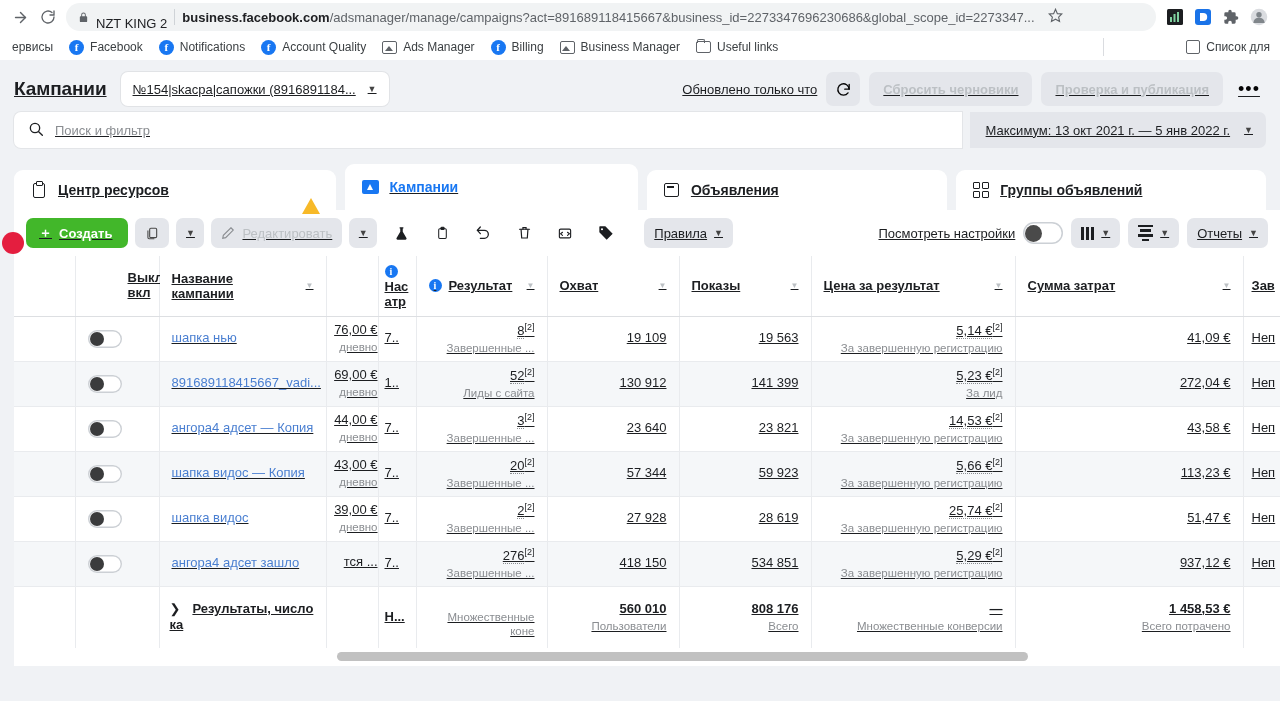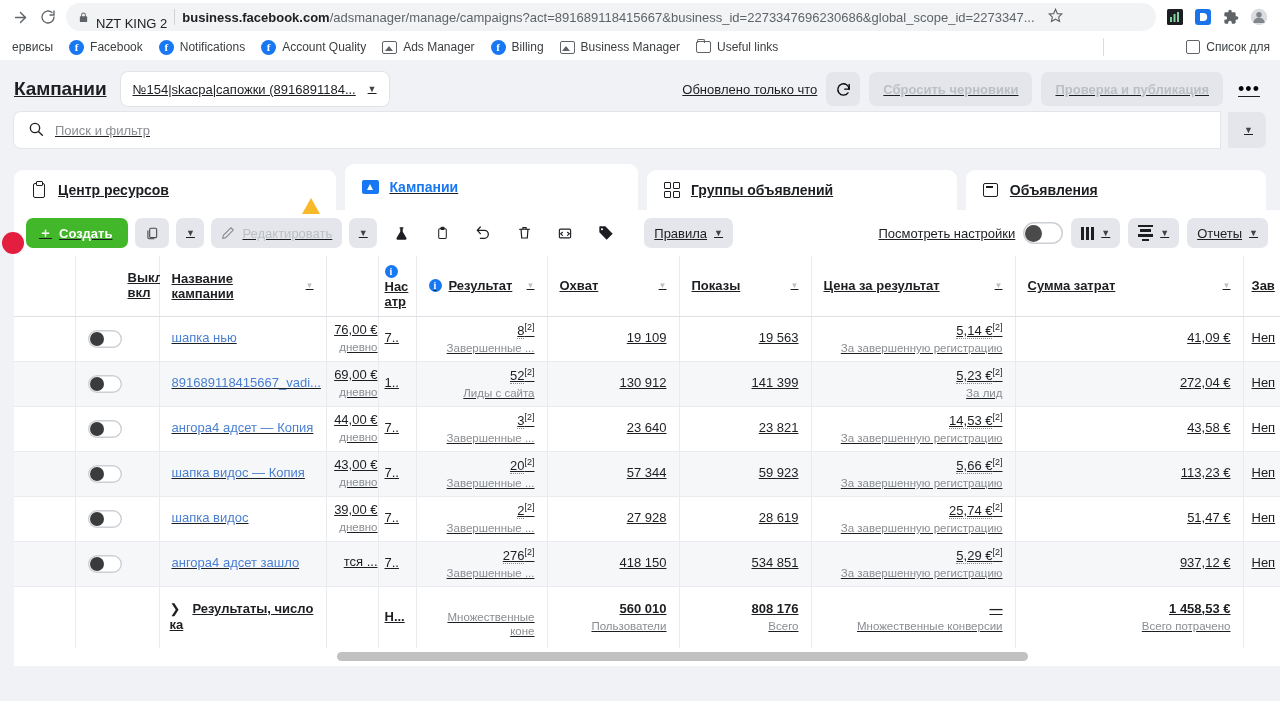--- a/index.html
+++ b/index.html
@@ -316,54 +316,55 @@
     <div class="search-box">
       <span>
         <svg width="16" height="16" viewBox="0 0 24 24" fill="none" stroke="#1c1e21" stroke-width="2" stroke-linecap="round">
             <circle cx="10.5" cy="10.5" r="7"></circle>
             <line x1="16" y1="16" x2="21.5" y2="21.5"></line>
           </svg>
       </span>
       <span class="search-ph">Поиск и фильтр</span>
     </div>
     <div class="date-box">
+      <span>Максимум: 13 окт 2021 г. — 5 янв 2022 г.</span>
       <span class="caret">▼</span>
     </div>
   </div>
 
   <div class="tabs">
     <div class="tab t1">
       <span class="tab-ico">
           <span class="clip-ico"></span>
         </span>
       <span>Центр ресурсов</span>
       <span class="warn"><span class="warn-tri"></span></span>
     </div>
     <div class="tab t2">
       <span class="tab-ico">
           <span class="folder-blue"></span>
         </span>
       <span>Кампании</span>
+    </div>
+    <div class="tab t4">
+      <span class="tab-ico">
+          <span class="ad-ico"></span>
+        </span>
+      <span>Объявления</span>
     </div>
     <div class="tab t3">
       <span class="tab-ico">
           <span class="grid4">
             <i></i>
             <i></i>
             <i></i>
             <i></i>
           </span>
         </span>
       <span>Группы объявлений</span>
-    </div>
-    <div class="tab t4">
-      <span class="tab-ico">
-          <span class="ad-ico"></span>
-        </span>
-      <span>Объявления</span>
     </div>
   </div>
 
   <div class="panel">
     <div class="toolbar">
       <span class="red-dot"></span>
       <div class="btn-create">
         <span>＋</span>
         <span>Создать</span>
       </div>

